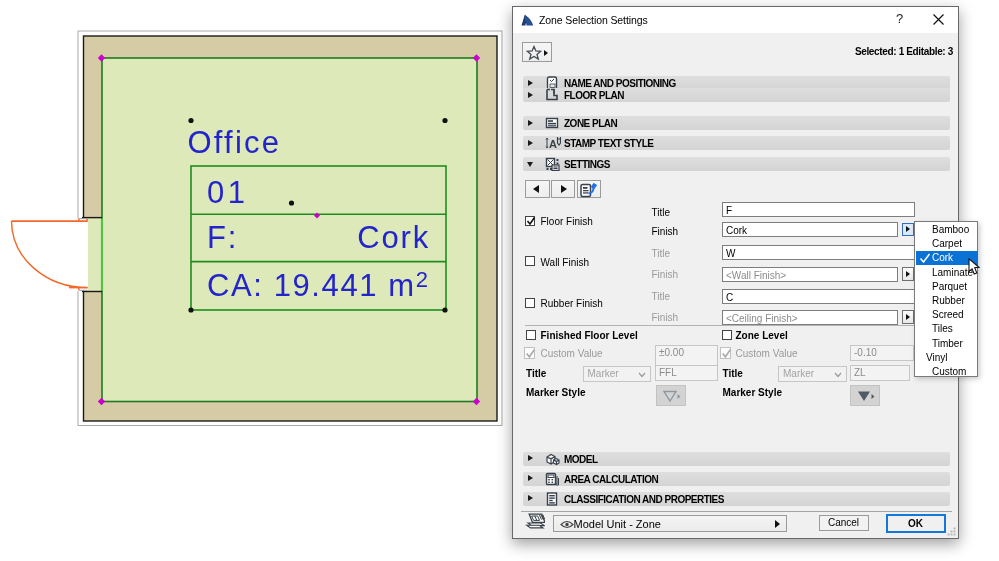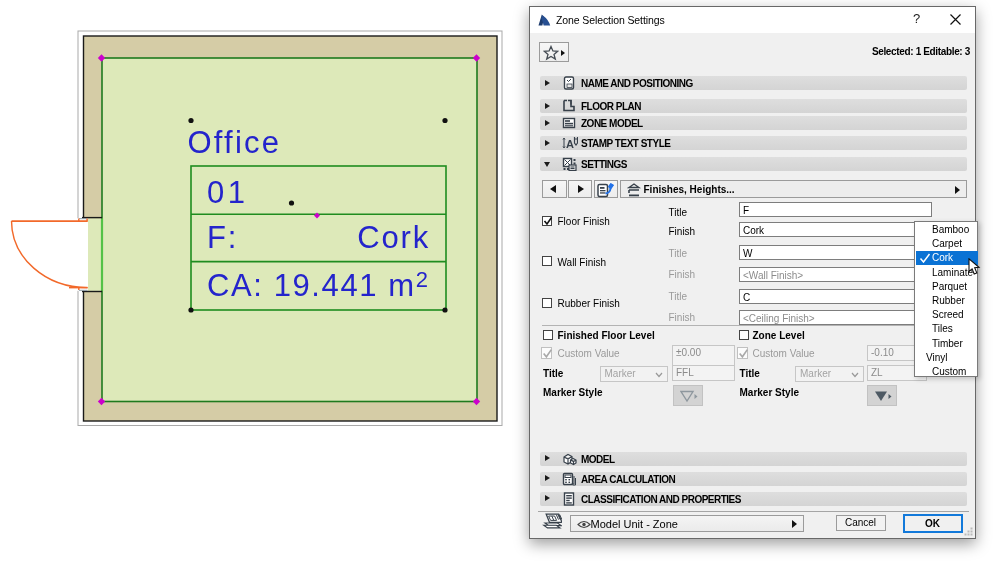--- a/index.html
+++ b/index.html
@@ -1,19 +1,19 @@
 <!DOCTYPE html>
 <html><head><meta charset="utf-8"><style>
 html,body{margin:0;padding:0;width:999px;height:561px;background:#fff;overflow:hidden;
 font-family:"Liberation Sans",sans-serif;}
 *{box-sizing:border-box;}
 .abs{position:absolute;}
 #plan{position:absolute;left:0;top:0;width:999px;height:561px;}
 #dlg{position:absolute;left:512px;top:6px;width:447px;height:533px;background:#f0f0f0;
-border:1px solid #686868;box-shadow:0 5px 14px rgba(0,0,0,.38);font-size:10px;color:#000;margin-left:17px;}
+border:1px solid #686868;box-shadow:0 5px 14px rgba(0,0,0,.38);font-size:10px;color:#000;}
 #title{position:absolute;left:0;top:0;width:100%;height:26px;background:#fff;}
 #title .txt{position:absolute;left:26px;top:0;line-height:26px;font-size:10.5px;}
 .bar{position:absolute;left:10px;width:427px;height:14px;border-radius:2px;
 background:linear-gradient(#dedede,#d4d4d4);}
 .bar .tri{position:absolute;left:5px;top:3.5px;width:0;height:0;border-left:5px solid #1b1b1b;border-top:3.5px solid transparent;border-bottom:3.5px solid transparent;}
 .bar .trid{position:absolute;left:3.5px;top:5px;width:0;height:0;border-top:5px solid #1b1b1b;border-left:3.5px solid transparent;border-right:3.5px solid transparent;}
 .bar .ic{position:absolute;left:21.5px;top:0px;}
 .bar b{position:absolute;left:41px;top:2px;font-size:10px;letter-spacing:-0.5px;}
 .btn{position:absolute;border:1px solid #9b9b9b;background:linear-gradient(#f6f6f6,#ededed);}
 .inp{position:absolute;border:1px solid #7d7d7d;background:#fff;font-size:10px;line-height:13px;padding:1px 0 0 3px;}
@@ -108,37 +108,37 @@
 
   <div class="bar" style="top:69px">
       <i class="tri"></i>
       <svg class="ic" width="14" height="14" viewBox="0 0 14 14">
         <rect x="2.5" y="1" width="9" height="12" rx="1.5" fill="#fff" stroke="#37404a" stroke-width="1.4"></rect>
         <path d="M5 4 l1.5 1.5 L9 3" fill="none" stroke="#37404a" stroke-width="1"></path>
         <rect x="5" y="8" width="5" height="3.5" fill="#e8e8e8" stroke="#37404a" stroke-width=".8"></rect>
       </svg>
       <b>NAME AND POSITIONING</b>
     </div>
-  <div class="bar" style="top:92px">
+  <div class="bar" style="top:81px">
       <i class="tri"></i>
       <svg class="ic" width="14" height="14" viewBox="0 0 14 14">
         <path d="M2 1.5 h3 M2 1.5 v10 h10 v-4 h-3 v-6 h-3" fill="none" stroke="#37404a" stroke-width="1.6"></path>
         <path d="M6.5 1.5 h2.5 v4" fill="none" stroke="#37404a" stroke-width="1.2"></path>
       </svg>
       <b>FLOOR PLAN</b>
     </div>
   <div class="bar" style="top:109px">
       <i class="tri"></i>
       <svg class="ic" width="14" height="14" viewBox="0 0 14 14">
         <rect x="1.5" y="2.5" width="11" height="9" fill="#fff" stroke="#37404a" stroke-width="1.4"></rect>
         <rect x="3" y="4.2" width="5" height="1.6" fill="#37404a"></rect>
         <rect x="3" y="6.8" width="8" height="1.6" fill="#37404a"></rect>
         <rect x="3" y="9.2" width="8" height="1.2" fill="#37404a"></rect>
       </svg>
-      <b>ZONE MODEL</b>
+      <b>ZONE PLAN</b>
     </div>
   <div class="bar" style="top:129px">
       <i class="tri"></i>
       <svg class="ic" width="16" height="14" viewBox="0 0 16 14">
         <path d="M2 3 v8 M1 3.5 l1-1.5 1 1.5 M1 10.5 l1 1.5 1-1.5" fill="none" stroke="#37404a" stroke-width="1"></path>
         <text x="4" y="12" font-size="11" font-weight="bold" fill="#37404a" font-family="Liberation Sans">A</text>
         <path d="M12.5 1 v6 l1.5 2 1.5-2 v-6 M12.5 3 h3" fill="none" stroke="#37404a" stroke-width="1.2"></path>
       </svg>
       <b>STAMP TEXT STYLE</b>
     </div>
@@ -167,29 +167,20 @@
   <div class="btn" style="left:63.5px;top:172.5px;width:24.5px;height:18px;">
     <svg class="abs" style="left:2px;top:1px" width="19" height="16" viewBox="0 0 19 16">
         <rect x="1" y="2.5" width="9.5" height="12" rx="1.5" fill="#fff" stroke="#3a434d" stroke-width="1.5"></rect>
         <rect x="3" y="5" width="4.5" height="1.8" fill="#3a434d"></rect>
         <rect x="3" y="8" width="5.5" height="1.3" fill="#3a434d"></rect>
         <rect x="3" y="10.3" width="5.5" height="1.3" fill="#3a434d"></rect>
         <path d="M8.5 11.5 Q13 11 13.5 6.5" fill="none" stroke="#2372e8" stroke-width="2"></path>
         <path d="M13.5 8 L11 4.5 L13.7 1 L17 3 Z" fill="#2372e8"></path>
         <path d="M13.5 1.2 L16.8 3.2 L14 7 L11.5 5" fill="#2372e8"></path>
       </svg>
-  </div>
-  <div class="btn" style="left:89.5px;top:172.5px;width:347.5px;height:18px;background:#ededed;">
-    <svg class="abs" style="left:6px;top:2px" width="15" height="14" viewBox="0 0 15 14">
-        <path d="M2 4.5 L7 1 L12 4.5 Z" fill="none" stroke="#37404a" stroke-width="1.3"></path>
-        <path d="M2 7 h10 M2 7 v3" fill="none" stroke="#37404a" stroke-width="1.6"></path>
-        <rect x="2" y="11.5" width="10" height="1.8" fill="#37404a"></rect>
-      </svg>
-    <b class="abs" style="left:23px;top:3px;font-size:10px;">Finishes, Heights...</b>
-    <i class="abs" style="right:6px;top:5px;width:0;height:0;border-left:5px solid #111;border-top:4px solid transparent;border-bottom:4px solid transparent;"></i>
   </div>
 
   <div class="cb" style="left:12px;top:208.5px;">
       <svg width="10" height="10" viewBox="0 0 10 10" style="position:absolute;left:0;top:-0.5px">
         <path d="M1.5 5 l2.5 3 L8.5 1.5" fill="none" stroke="#111" stroke-width="1.6"></path>
       </svg>
     </div>
   <span class="lbl" style="left:27.5px;top:209px;">Floor Finish</span>
   <span class="lbl" style="left:138.5px;top:199.5px;">Title</span>
   <div class="inp" style="left:209px;top:194.5px;width:193px;height:15px;">F</div>

